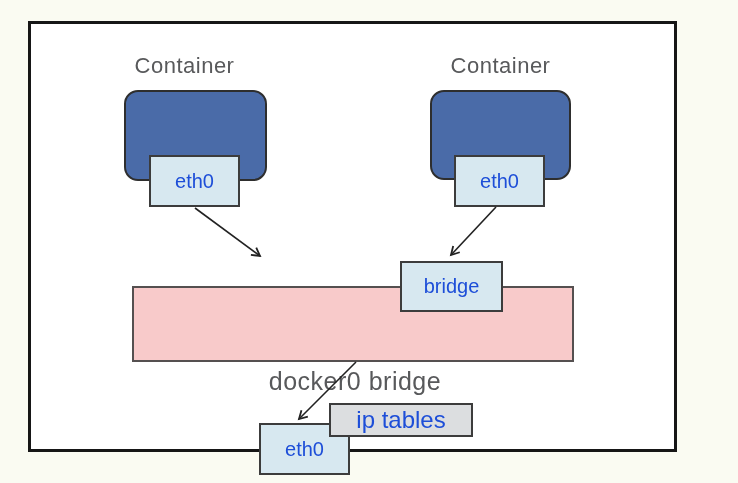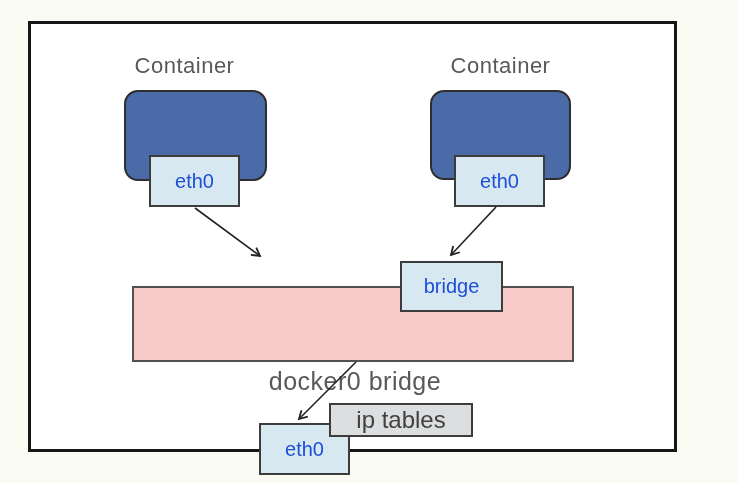--- a/index.html
+++ b/index.html
@@ -74,21 +74,21 @@
     font-size: 25px;
     color: #58595b;
     letter-spacing: 0.5px;
     margin-top: 40px;
   }
 
   .iptables {
     left: 329px; top: 403px; width: 144px; height: 34px;
     display: flex; align-items: center; justify-content: center;
     font-size: 24px;
-    color: #404040;
+    color: #1d4ed8;
     background: #dcdee0;
     border: 2px solid #3c3c3c;
     z-index: 5;
   }
 
   .arrows {
     left: 0; top: 0;
     z-index: 6;
     pointer-events: none;
   }

